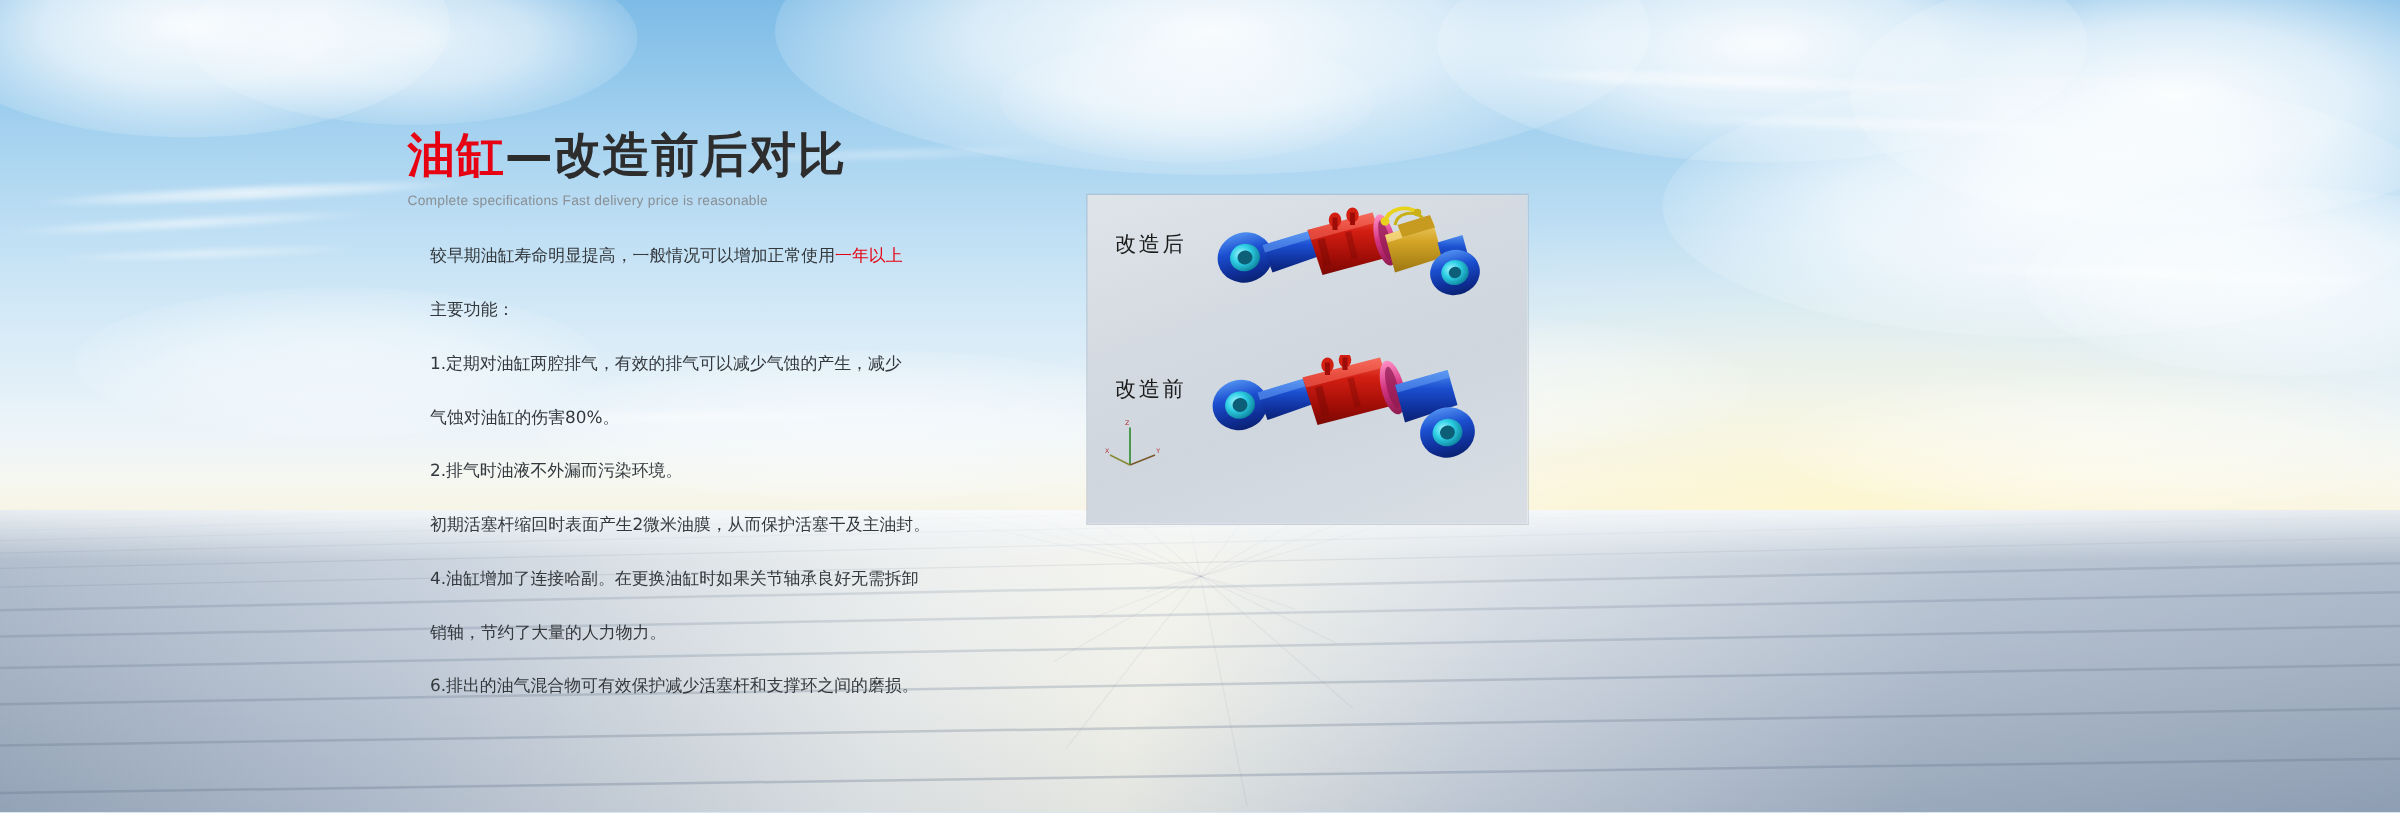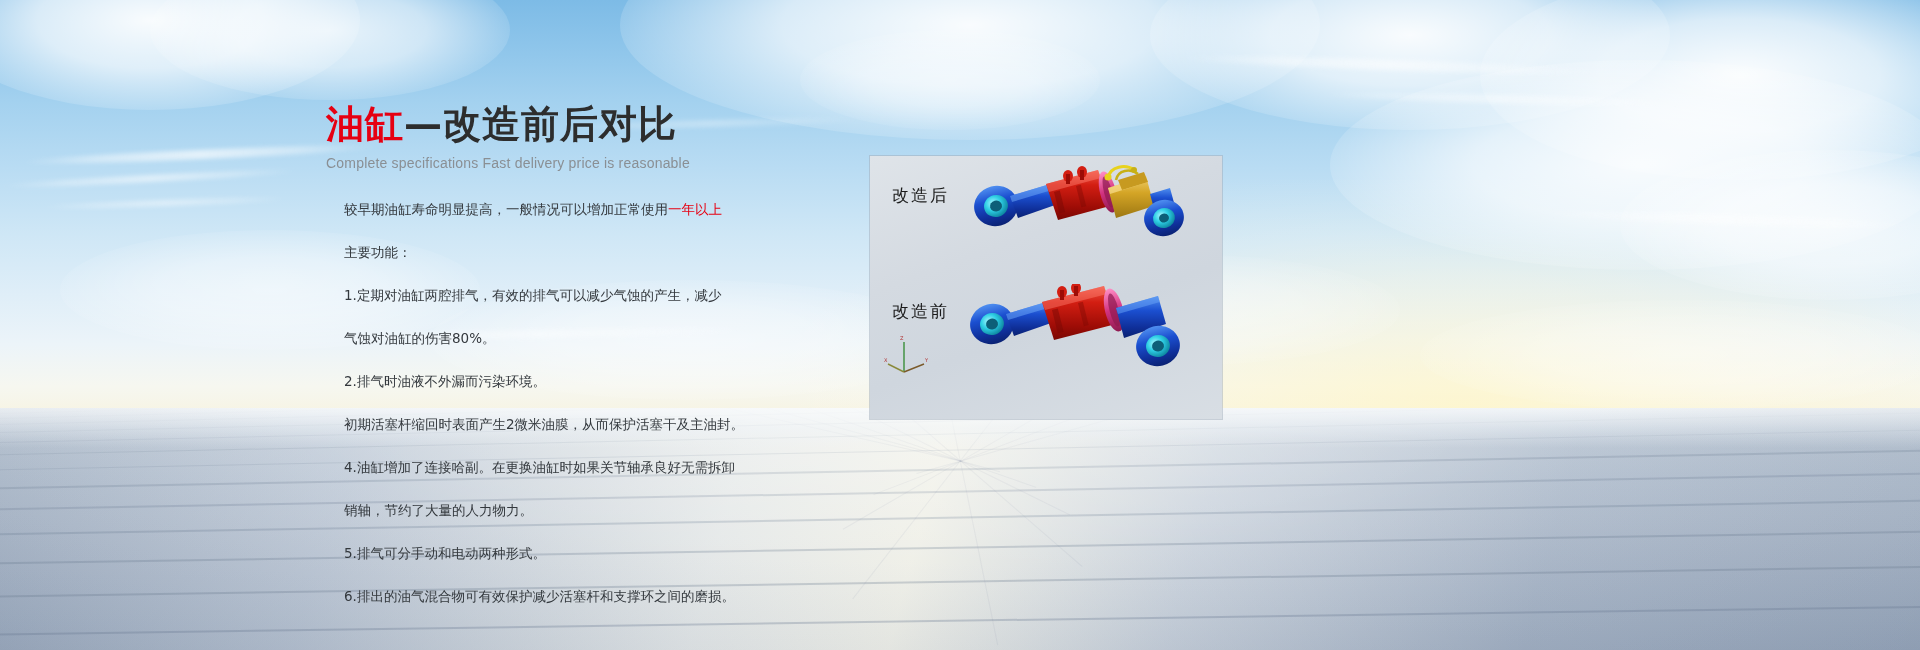--- a/index.html
+++ b/index.html
@@ -172,21 +172,21 @@
     font-weight: bold;
     letter-spacing: 1px;
     color: #2d2d2d;
     line-height: 1.15;
     margin: 0;
     white-space: nowrap;
   }
   .title .hl { color: #e60012; }
   .subtitle {
     font-family: "Liberation Sans", "DejaVu Sans", sans-serif;
-    font-size: 14px;
+    font-size: 11px;
     color: #8a8f94;
     letter-spacing: 0.2px;
     margin: 8px 0 0 0;
     white-space: nowrap;
   }
   .body {
     margin-top: 26px;
     font-family: "DejaVu Sans", "Liberation Sans", sans-serif;
     font-size: 13.5px;
     color: #33383d;
@@ -295,21 +295,20 @@
 
     <div class="body">
       <p><span>较早期油缸寿命明显提高，一般情况可以增加正常使用</span><span class="red">一年以上</span></p>
       <p>主要功能：</p>
       <p>1.定期对油缸两腔排气，有效的排气可以减少气蚀的产生，减少</p>
       <p>气蚀对油缸的伤害80%。</p>
       <p>2.排气时油液不外漏而污染环境。</p>
       <p>初期活塞杆缩回时表面产生2微米油膜，从而保护活塞干及主油封。</p>
       <p>4.油缸增加了连接哈副。在更换油缸时如果关节轴承良好无需拆卸</p>
       <p>销轴，节约了大量的人力物力。</p>
-      <p>5.排气可分手动和电动两种形式。</p>
       <p>6.排出的油气混合物可有效保护减少活塞杆和支撑环之间的磨损。</p>
     </div>
   </div>
 
   <div class="product-panel">
 
     <span class="panel-label label-after">改造后</span>
     <span class="panel-label label-before">改造前</span>
 
     <svg class="axis-gizmo" viewBox="0 0 48 44">

